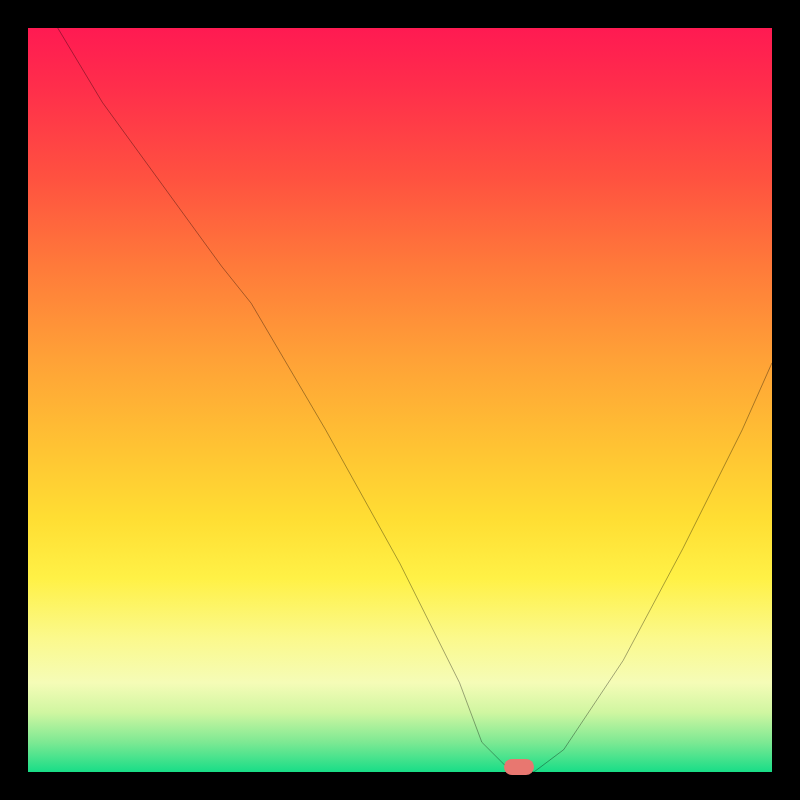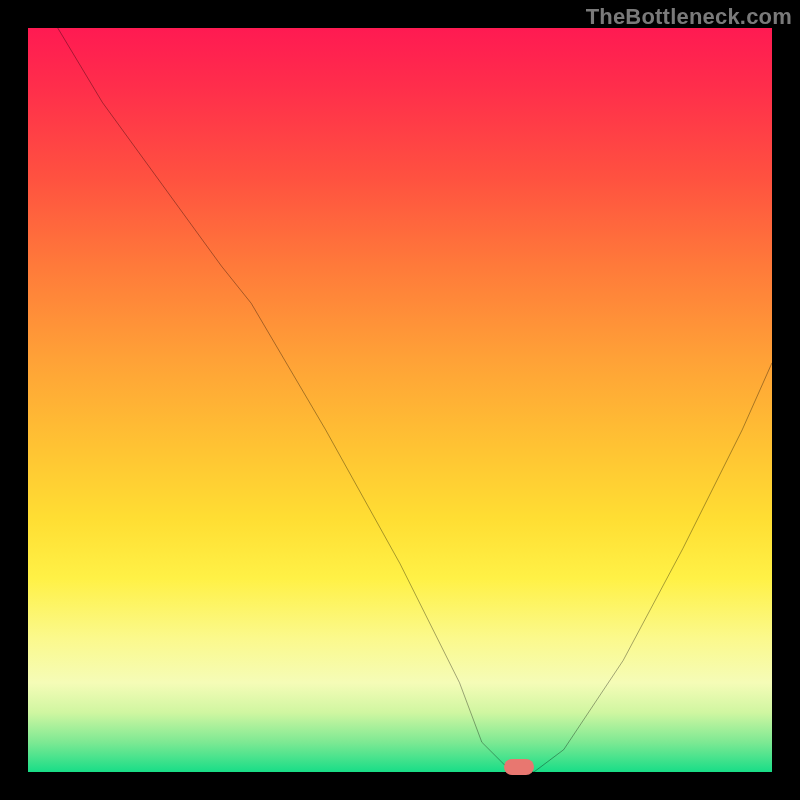--- a/index.html
+++ b/index.html
@@ -68,21 +68,20 @@
     border-radius: 8px;
     transform: translate(-50%, -50%);
     z-index: 6;
   }
 </style>
 </head>
 <body>
 
 <div class="frame">
 
-  <div class="watermark">TheBottleneck.com</div>
 
   <div class="plot-area">
 
     <svg class="curve" viewBox="0 0 100 100" preserveAspectRatio="none">
       <path fill="none" stroke="#000" stroke-width="0.35" vector-effect="non-scaling-stroke" d="M4.00 0.00 L10.00 10.00 L18.00 21.00 L26.00 32.00 L30.00 37.00 L40.00 54.00 L50.00 72.00 L58.00 88.00 L61.00 96.00 L64.00 99.00 L68.00 100.00 L72.00 97.00 L80.00 85.00 L88.00 70.00 L96.00 54.00 L100.00 45.00"></path>
     </svg>
 
     <div class="marker" style="left: 66%; top: 99.3%;"></div>
   </div>
 

